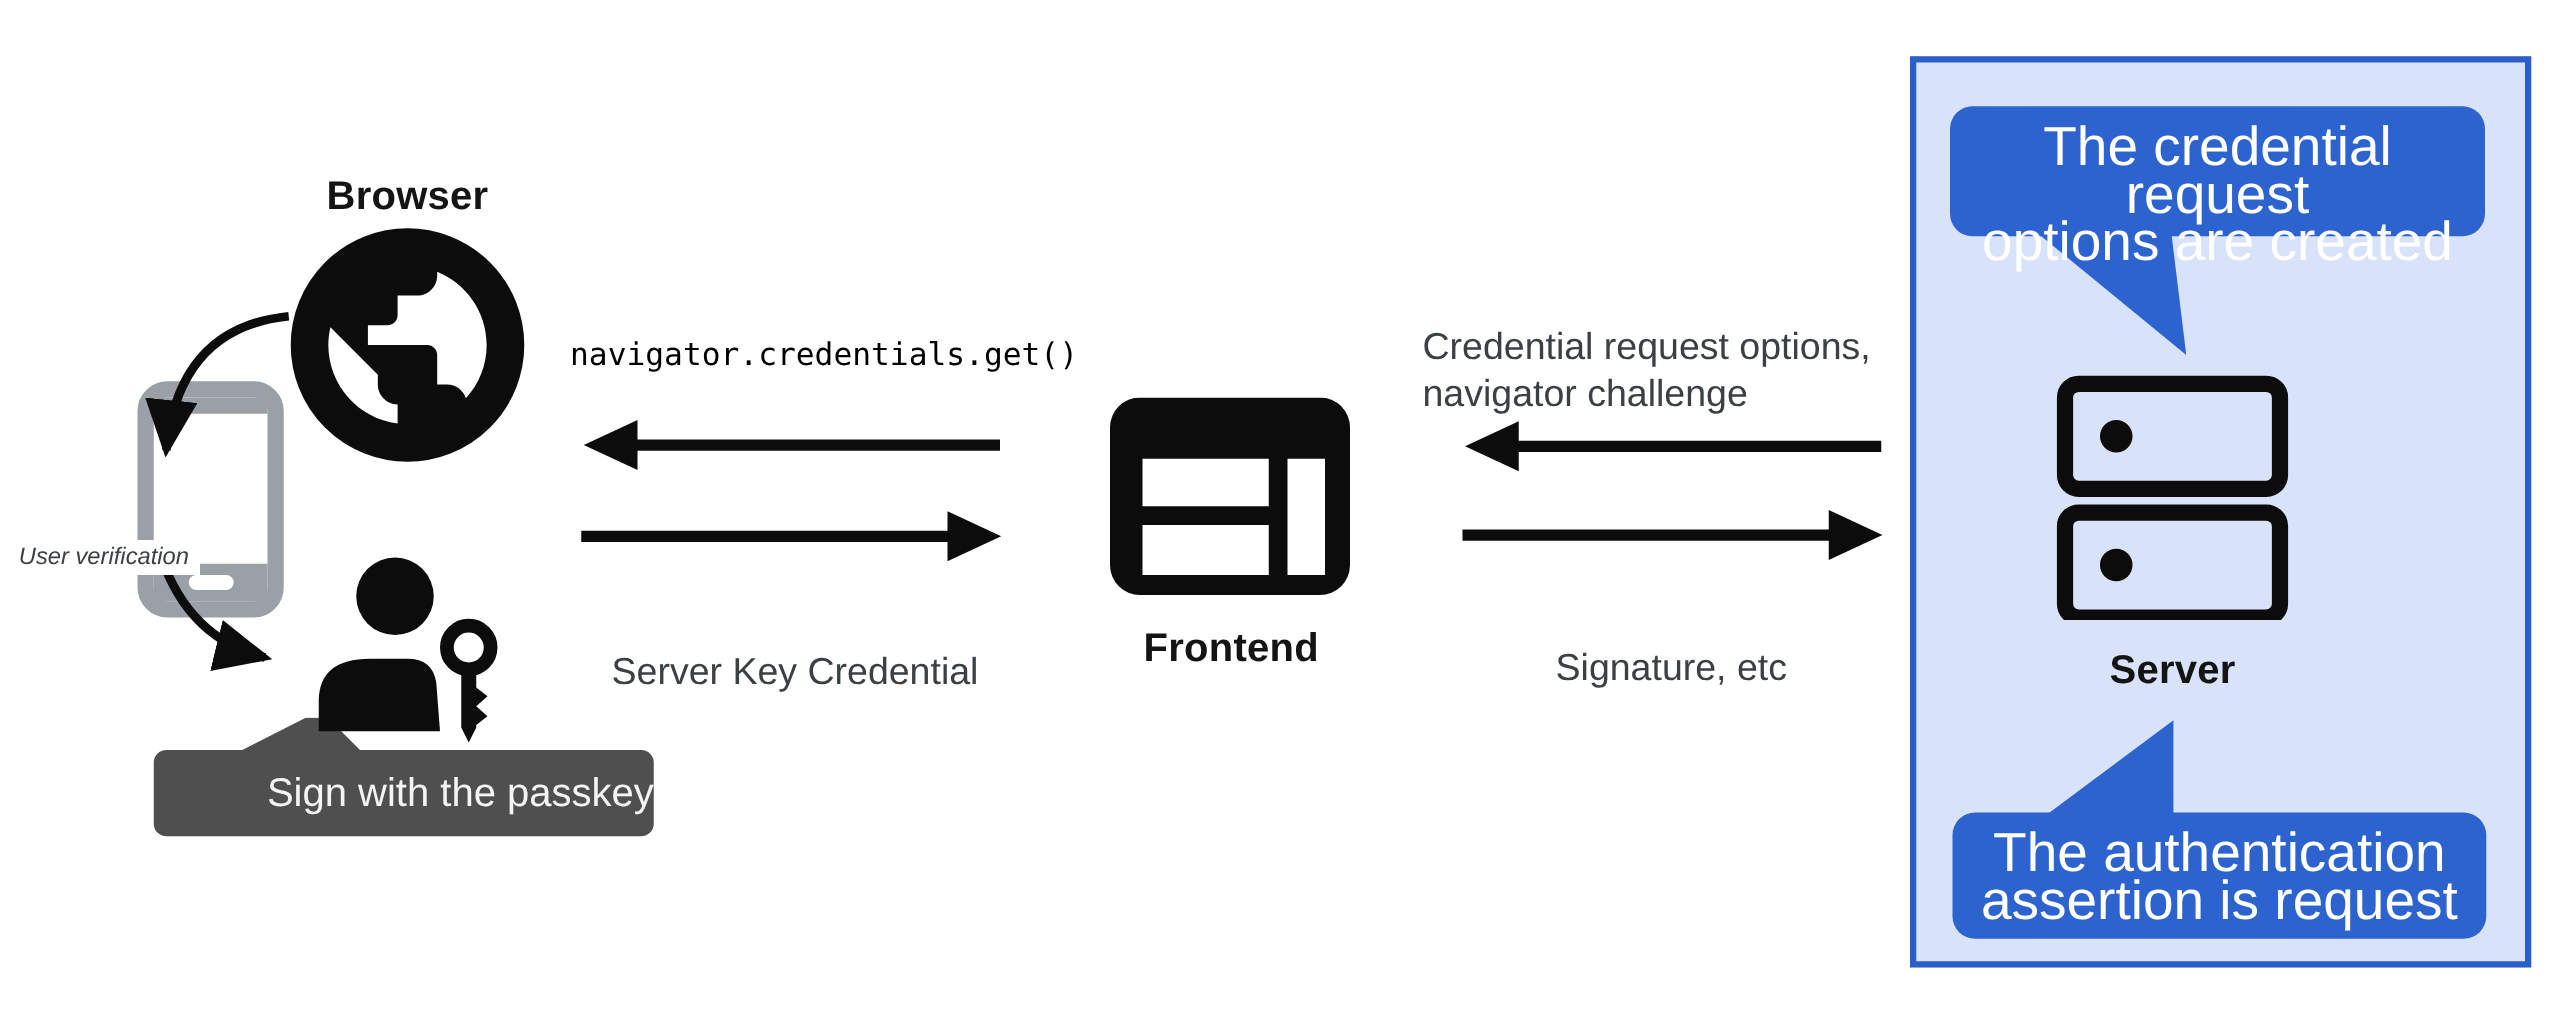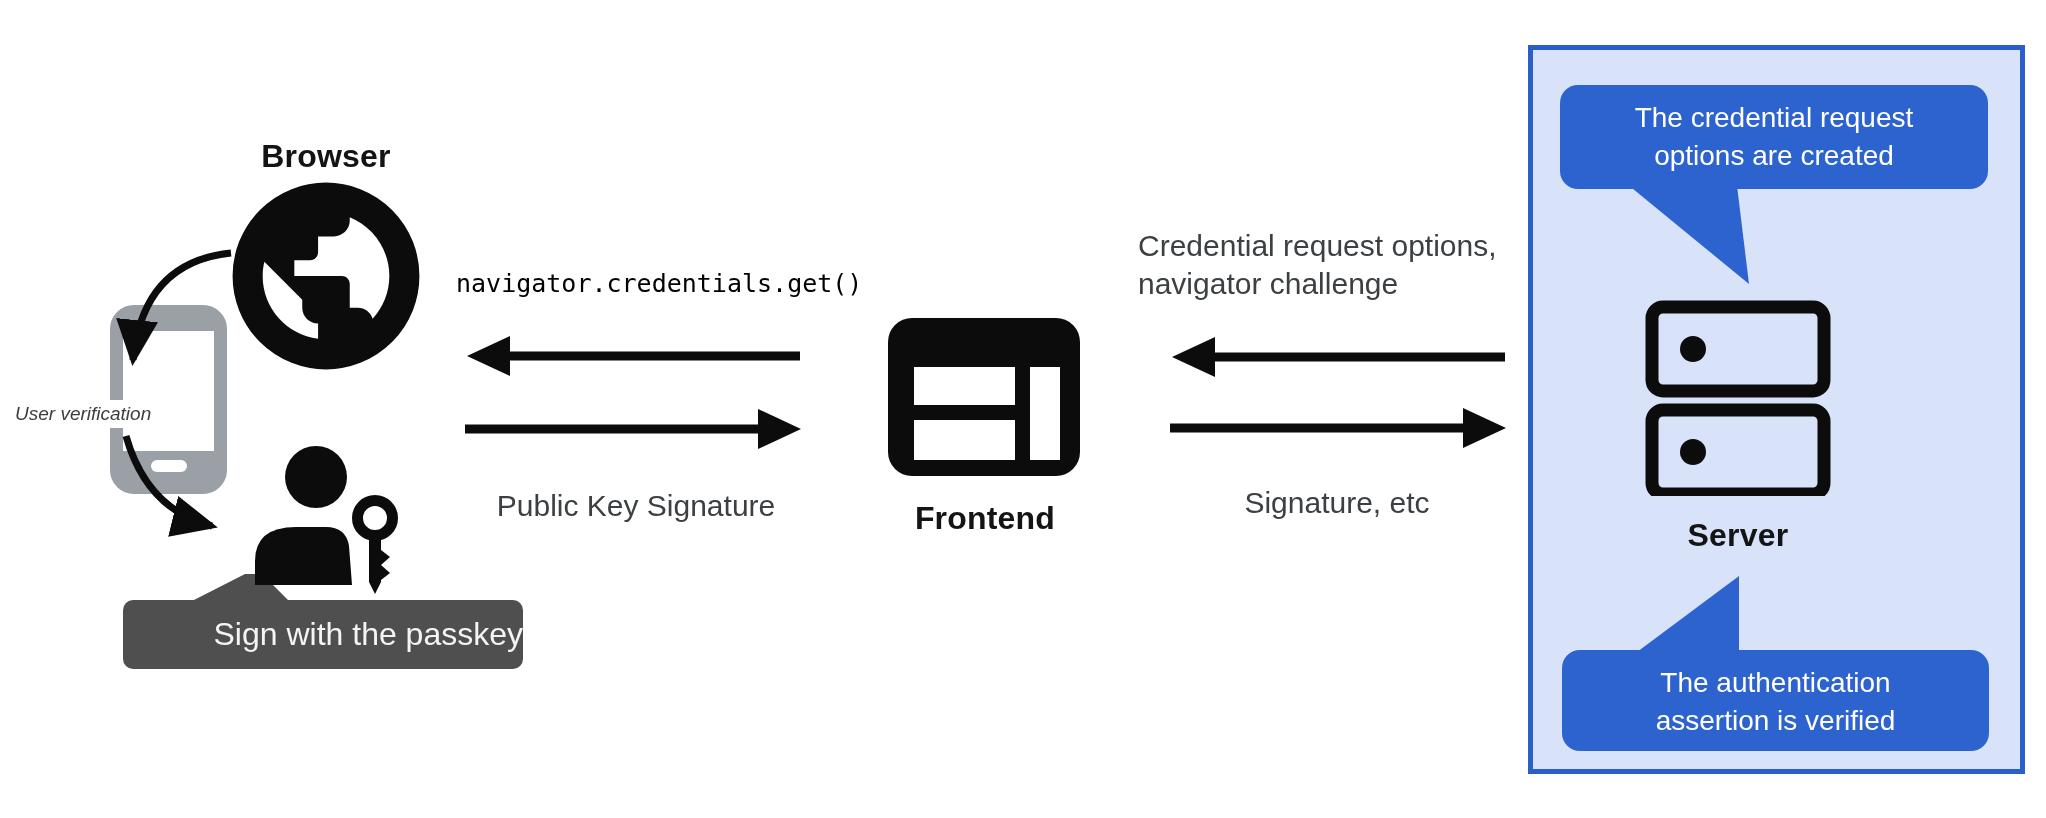--- a/index.html
+++ b/index.html
@@ -4,21 +4,21 @@
 <style>
   html,body{margin:0;padding:0;background:#ffffff;}
   .canvas{
     position:relative;width:2046px;height:818px;background:#ffffff;overflow:hidden;
     font-family:"Liberation Sans",sans-serif;
   }
   .abs{position:absolute;}
   svg.abs{display:block;}
   .lbl{position:absolute;white-space:nowrap;}
   .bold{font-weight:700;font-size:32px;color:#141414;letter-spacing:.2px;}
-  .plain{font-size:30px;color:var(--text-dark,#3c4043);}
+  .plain{font-size:30px;color:var(--text-dark,#3c4043);margin-top:32px;}
   .center{text-align:center;}
   .white-bg{background:#ffffff;padding:3px 9px;}
   .code{
     position:absolute;font-family:"DejaVu Sans Mono","Liberation Mono",monospace;
     font-size:25px;color:#000000;white-space:nowrap;
   }
   .phone{
     position:absolute;box-sizing:border-box;
     border:13px solid var(--phone-gray,#9aa0a6);border-radius:24px;background:#fff;
   }
@@ -32,21 +32,21 @@
     position:absolute;background:var(--tooltip-gray,#4f4f4f);color:#f4f4f4;
     border-radius:10px;font-size:32px;text-align:right;line-height:69px;
   }
   .tip-pointer{position:absolute;background:var(--tooltip-gray,#4f4f4f);}
   .panel{
     position:absolute;box-sizing:border-box;
     background:var(--panel-bg,#d8e3fa);border:5px solid var(--panel-border,#2a5ec8);
   }
   .bubble{
     position:absolute;box-sizing:border-box;background:var(--accent-blue,#2d63ce);
-    border-radius:18px;color:#ffffff;font-size:28px;line-height:38px;
+    border-radius:18px;color:#ffffff;font-size:44px;line-height:38px;
     text-align:center;padding-top:14px;
   }
   .bubble-tail{position:absolute;background:var(--accent-blue,#2d63ce);}
 </style>
 </head>
 <body>
 
 <div class="canvas">
 
   <div class="panel" style="left:1528px;top:45px;width:497px;height:729px;"></div>
@@ -61,21 +61,21 @@
     <rect x="7" y="7" width="172" height="84" rx="11" fill="none" stroke="#0c0c0c" stroke-width="13"></rect>
     <circle cx="48" cy="49" r="13" fill="#0c0c0c"></circle>
     <rect x="7" y="110" width="172" height="84" rx="11" fill="none" stroke="#0c0c0c" stroke-width="13"></rect>
     <circle cx="48" cy="152" r="13" fill="#0c0c0c"></circle>
   </svg>
   <div class="lbl bold center" style="left:1638px;top:517px;width:200px;">Server</div>
 
   <div class="bubble-tail" style="left:1637px;top:576px;width:102px;height:76px;clip-path:polygon(100% 0,100% 100%,0 100%);"></div>
   <div class="bubble" style="left:1562px;top:650px;width:427px;height:101px;">
     <div>The authentication</div>
-    <div>assertion is verified</div>
+    <div>assertion is request</div>
   </div>
 
   <div class="phone" style="left:110px;top:305px;width:117px;height:189px;">
     <div class="phone-top"></div>
     <div class="phone-chin">
       <div class="phone-dash"></div>
     </div>
   </div>
 
   <svg class="abs" style="left:0;top:0;" width="700" height="818" viewBox="0 0 700 818">
@@ -120,21 +120,21 @@
       <polygon points="1172,357 1215,337 1215,377" fill="#0c0c0c"></polygon>
       <line x1="1210" y1="357" x2="1505" y2="357" stroke="#0c0c0c" stroke-width="9"></line>
     </g>
     <g>
       <line x1="1170" y1="428" x2="1467" y2="428" stroke="#0c0c0c" stroke-width="9"></line>
       <polygon points="1506,428 1463,408 1463,448" fill="#0c0c0c"></polygon>
     </g>
   </svg>
 
   <div class="code" style="left:456px;top:269px;">navigator.credentials.get()</div>
-  <div class="lbl plain center" style="left:461px;top:489px;width:350px;">Public Key Signature</div>
+  <div class="lbl plain center" style="left:461px;top:489px;width:350px;">Server Key Credential</div>
 
   <svg class="abs" style="left:888px;top:318px;" width="192" height="158" viewBox="0 0 192 158">
     <rect x="0" y="0" width="192" height="158" rx="24" fill="#0c0c0c"></rect>
     <rect x="26" y="49" width="101" height="38" fill="#ffffff"></rect>
     <rect x="26" y="102" width="101" height="40" fill="#ffffff"></rect>
     <rect x="142" y="49" width="30" height="93" fill="#ffffff"></rect>
   </svg>
   <div class="lbl bold center" style="left:885px;top:500px;width:200px;">Frontend</div>
 
   <div class="lbl plain" style="left:1138px;top:229px;">Credential request options,</div>

